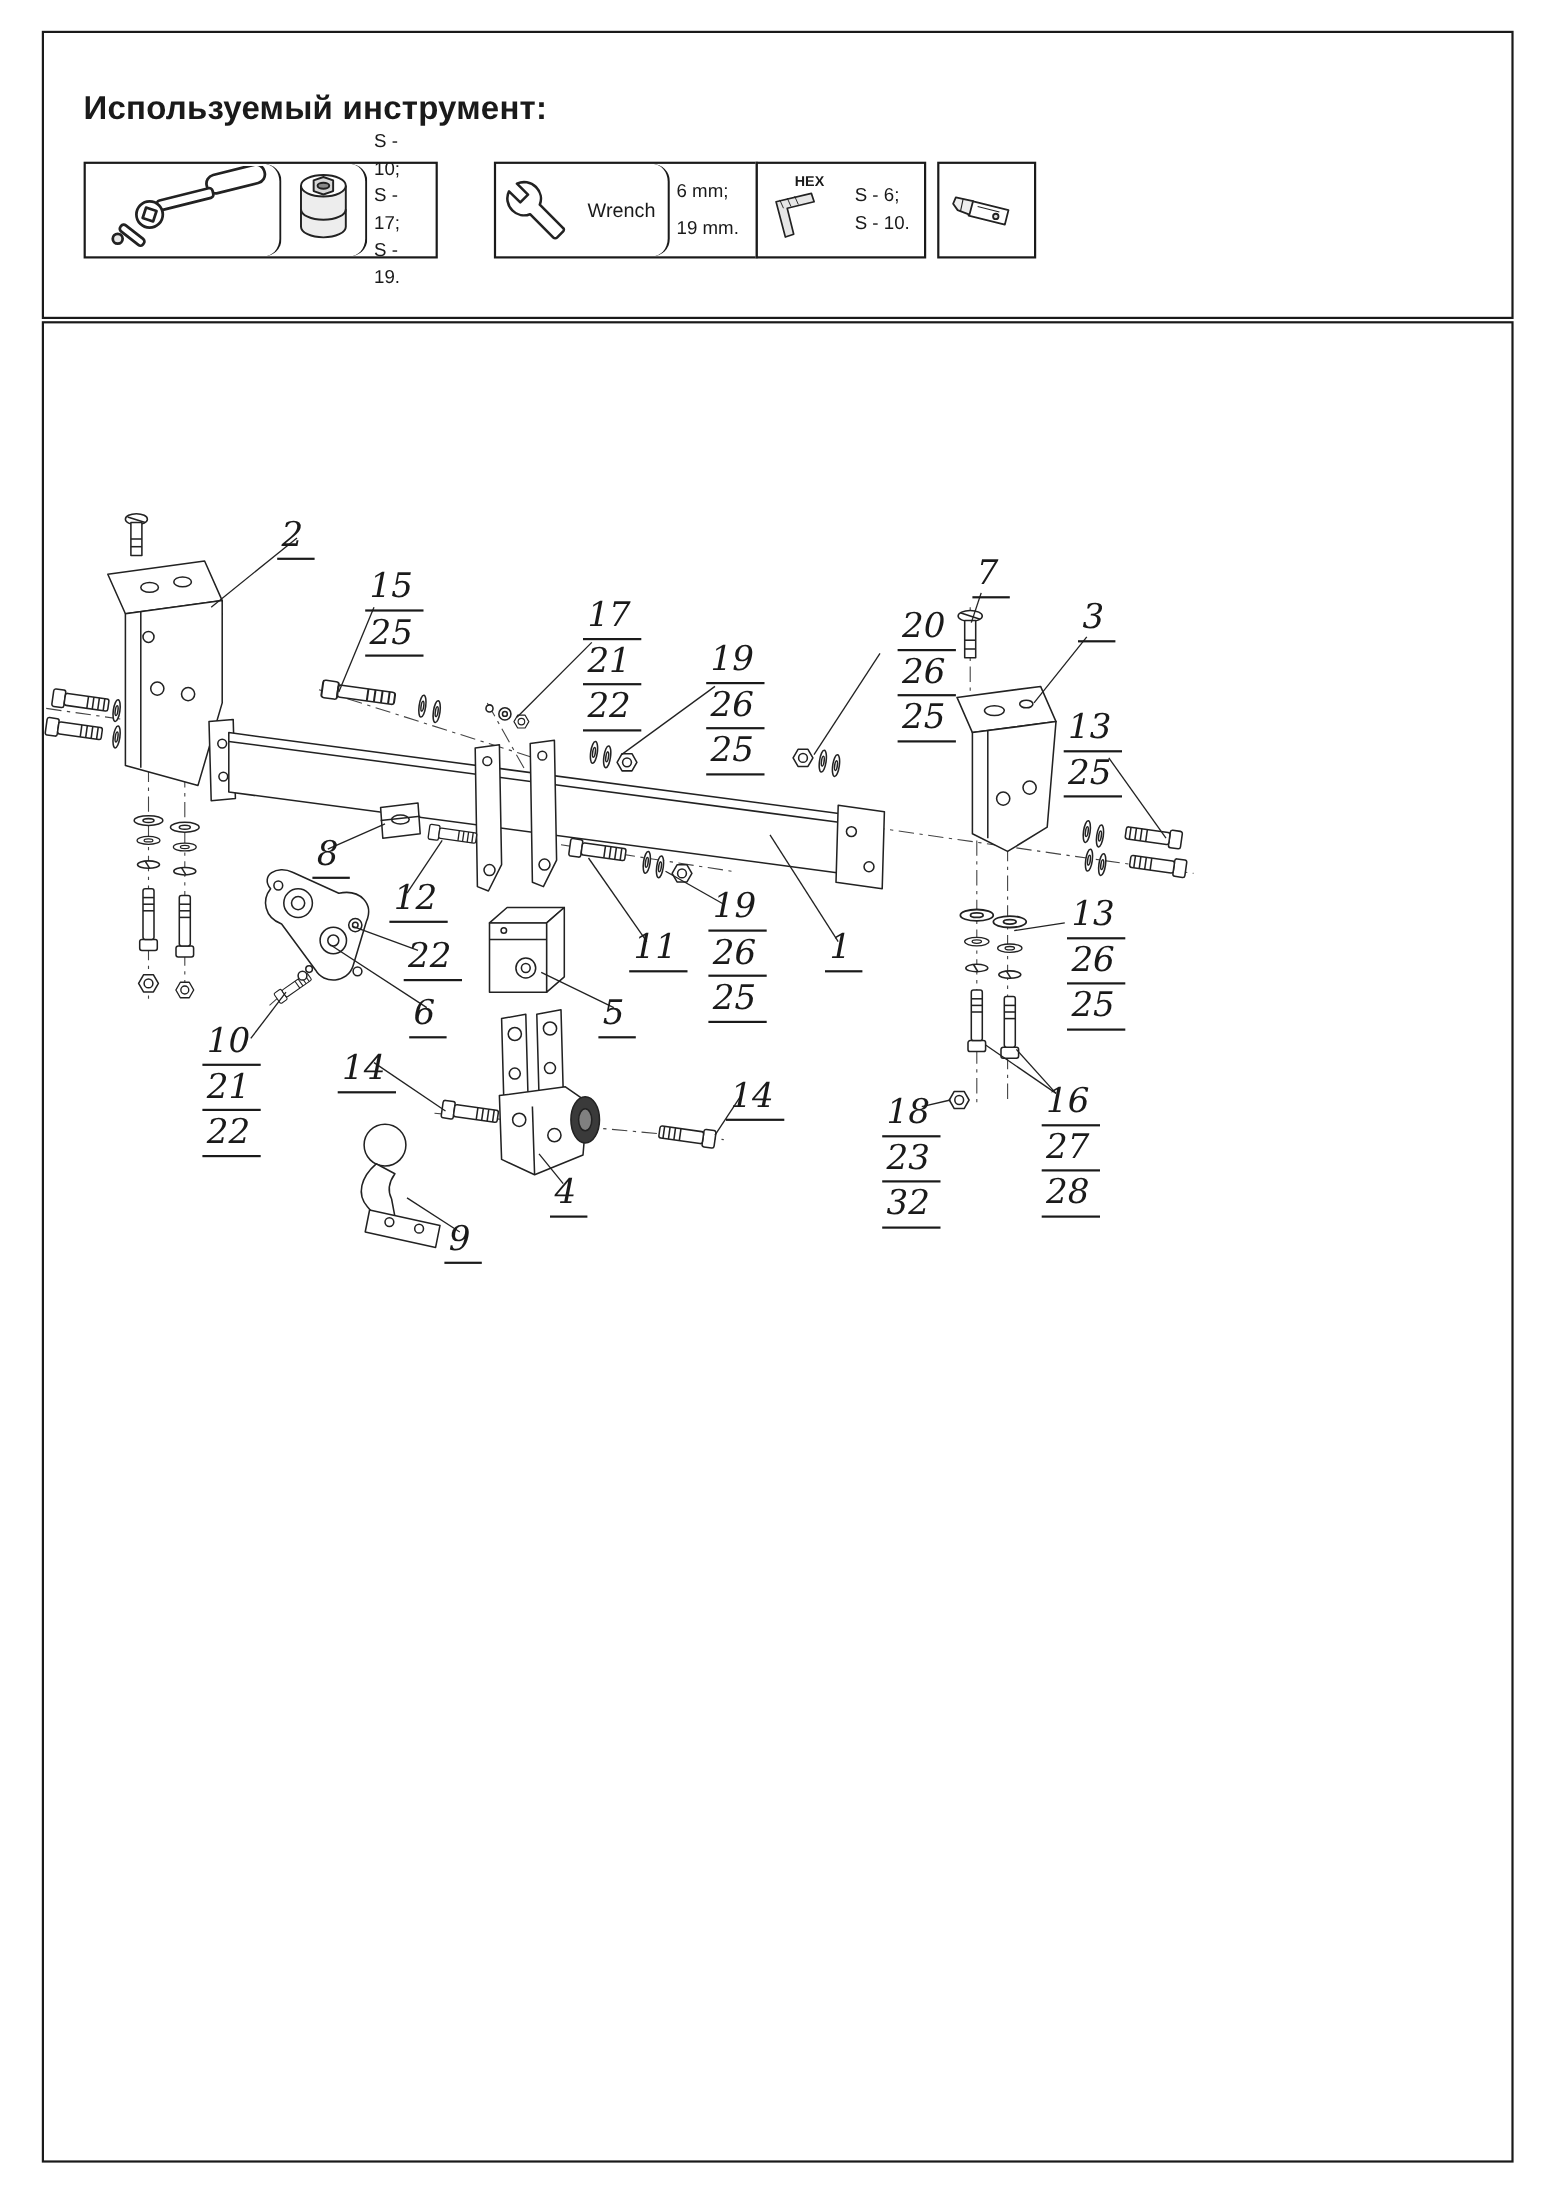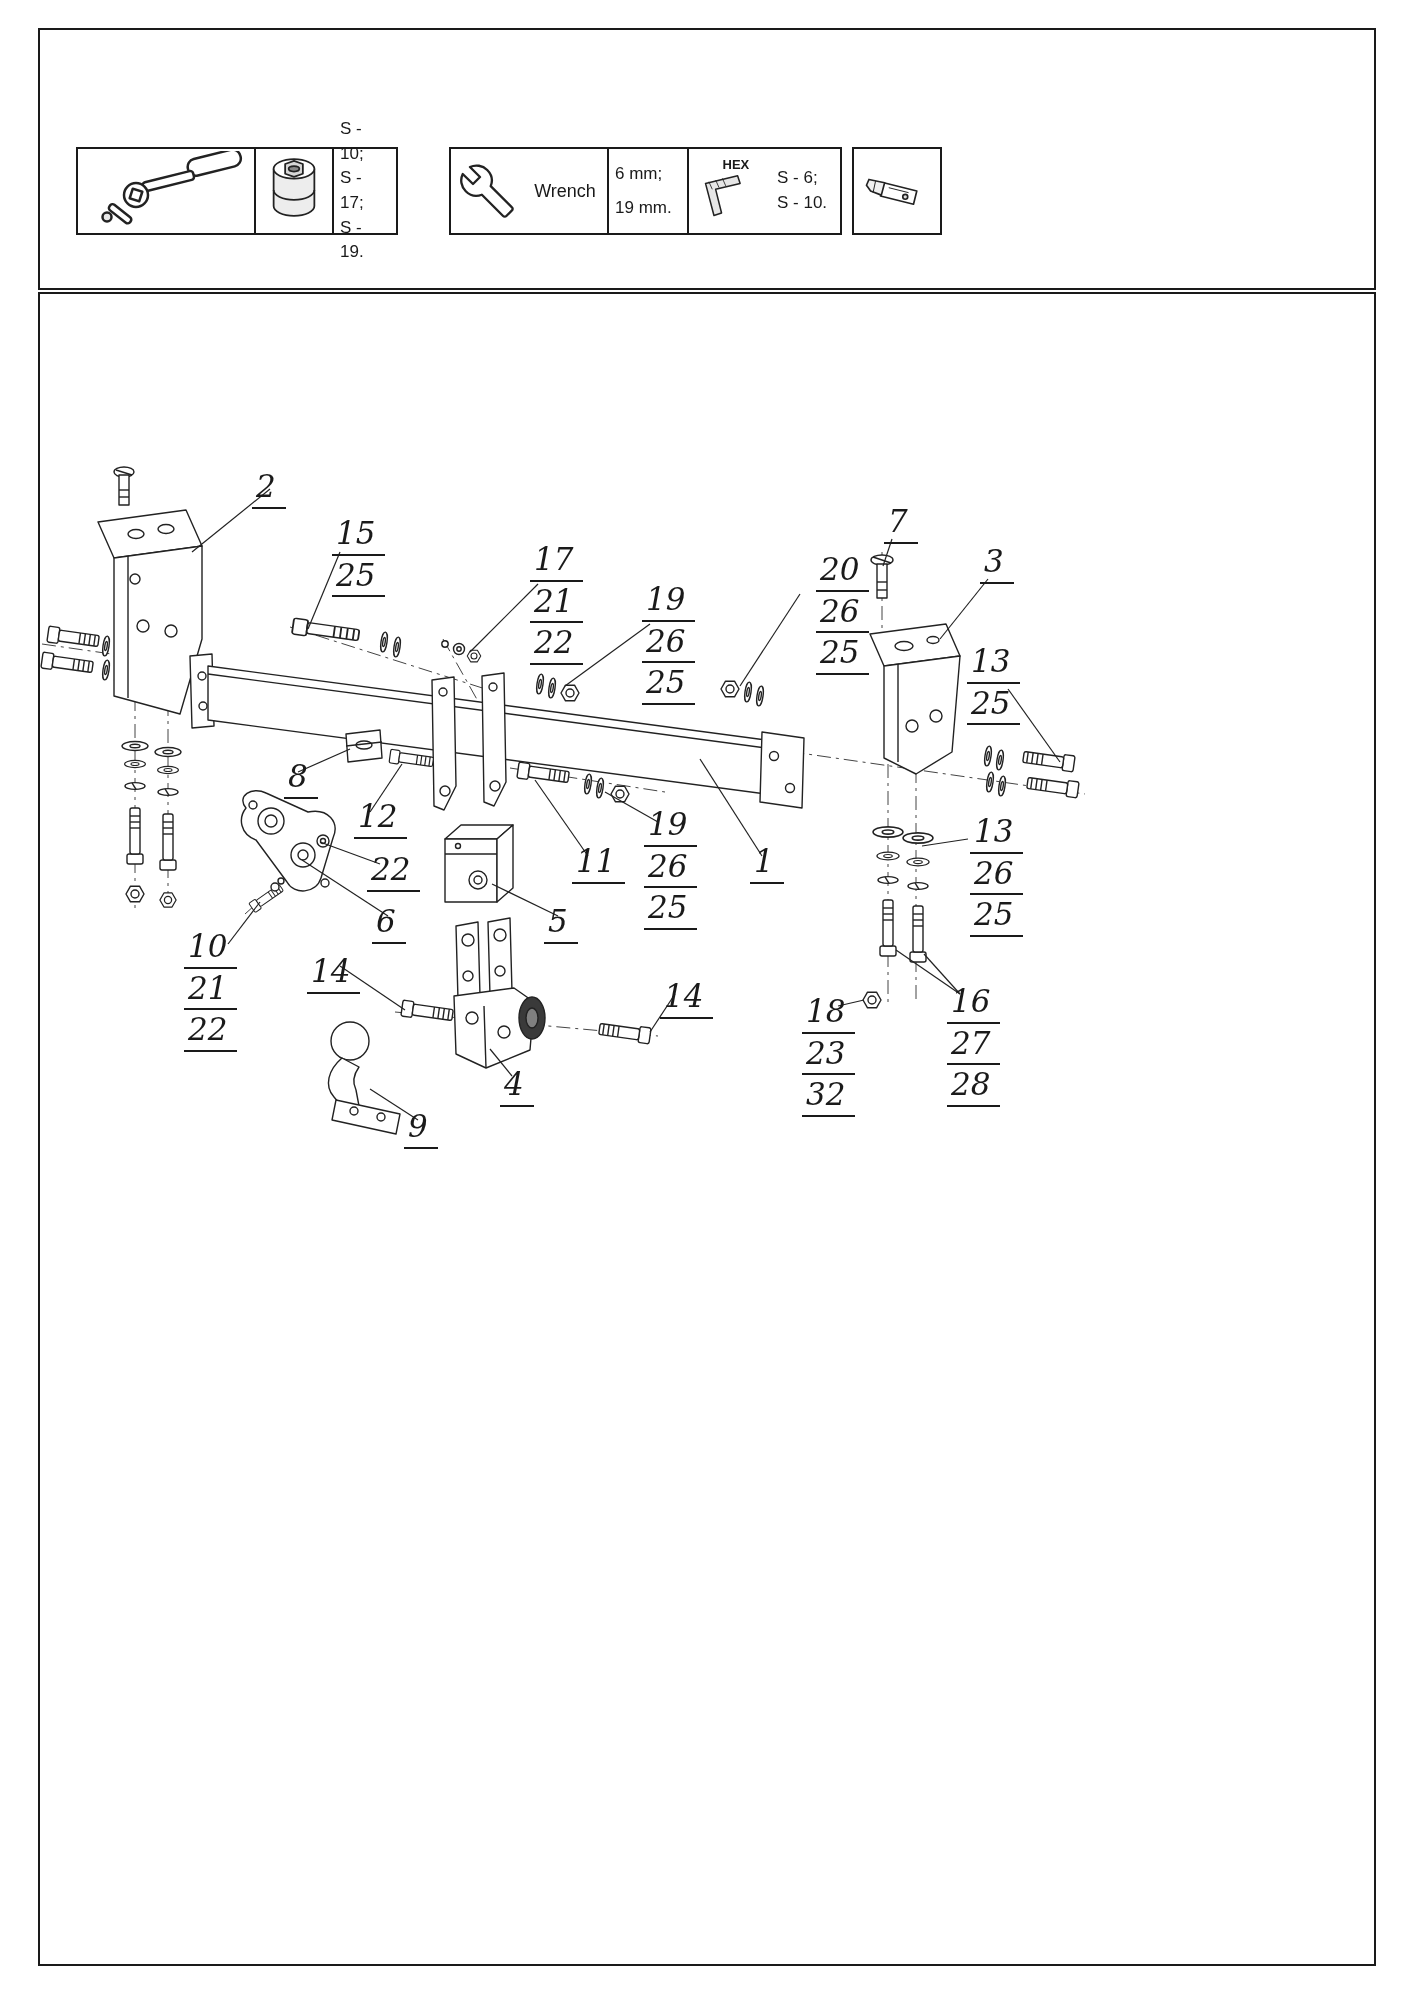--- a/index.html
+++ b/index.html
@@ -8,36 +8,37 @@
   .frame{position:absolute;border:2px solid #1a1a1a;background:#fff;box-sizing:border-box;}
   .header-box{left:38px;top:28px;width:1338px;height:262px;}
   .diagram-box{left:38px;top:292px;width:1338px;height:1674px;}
   .title{position:absolute;left:36px;top:52px;font-size:30px;font-weight:bold;letter-spacing:.2px;}
   .tool-group{position:absolute;top:117px;height:88px;border:2px solid #1a1a1a;
               display:flex;align-items:stretch;background:#fff;box-sizing:border-box;}
   .tg1{left:36px;width:322px;}
   .tg2{left:387px;width:240px;margin-left:22px;}
   .tg3{left:647px;width:155px;}
   .tg4{left:812px;width:90px;}
-  .tool-cell{display:flex;align-items:center;justify-content:center;box-sizing:border-box;position:relative;}
+  .tool-cell{display:flex;align-items:center;justify-content:center;box-sizing:border-box;position:relative;border-radius:16px;}
   .cell-div{border-right:2px solid #1a1a1a;}
   .sizes{flex-direction:column;font-size:17px;line-height:1.45;justify-content:center;align-items:flex-start;padding:0 6px;}
   .wrench-label{font-size:18px;padding:0 4px;}
   .hex-label{position:absolute;top:8px;left:50%;transform:translateX(-28%);font-size:13px;font-weight:bold;}
   .drawing{position:absolute;left:0;top:0;}
   .callout{position:absolute;font-family:"DejaVu Serif",serif;font-style:italic;
            font-size:31px;color:#1a1a1a;display:inline-block;}
   .callout span{display:block;border-bottom:2px solid #1a1a1a;padding:0 10px 0 4px;line-height:1.28;}
 </style>
 </head>
 <body>
 
 <div class="page">
 
   <div class="frame header-box">
+    <div class="title">Используемый инструмент:</div>
 
     <div class="tool-group tg1">
       <div class="tool-cell cell-div" style="width:178px;">
         <svg width="160" height="80" viewBox="0 0 160 80">
           <g stroke="#222" fill="#fff" stroke-width="2.5" stroke-linejoin="round" stroke-linecap="round">
             <rect x="100" y="10" width="54" height="17" rx="8" transform="rotate(-14 100 10)"></rect>
             <rect x="56" y="32" width="52" height="9" rx="3" transform="rotate(-14 56 32)"></rect>
             <circle cx="50" cy="44" r="12"></circle>
             <rect x="45" y="39" width="10" height="10" transform="rotate(18 50 44)"></rect>
             <rect x="26" y="52" width="26" height="7" rx="3" transform="rotate(38 26 52)"></rect>

